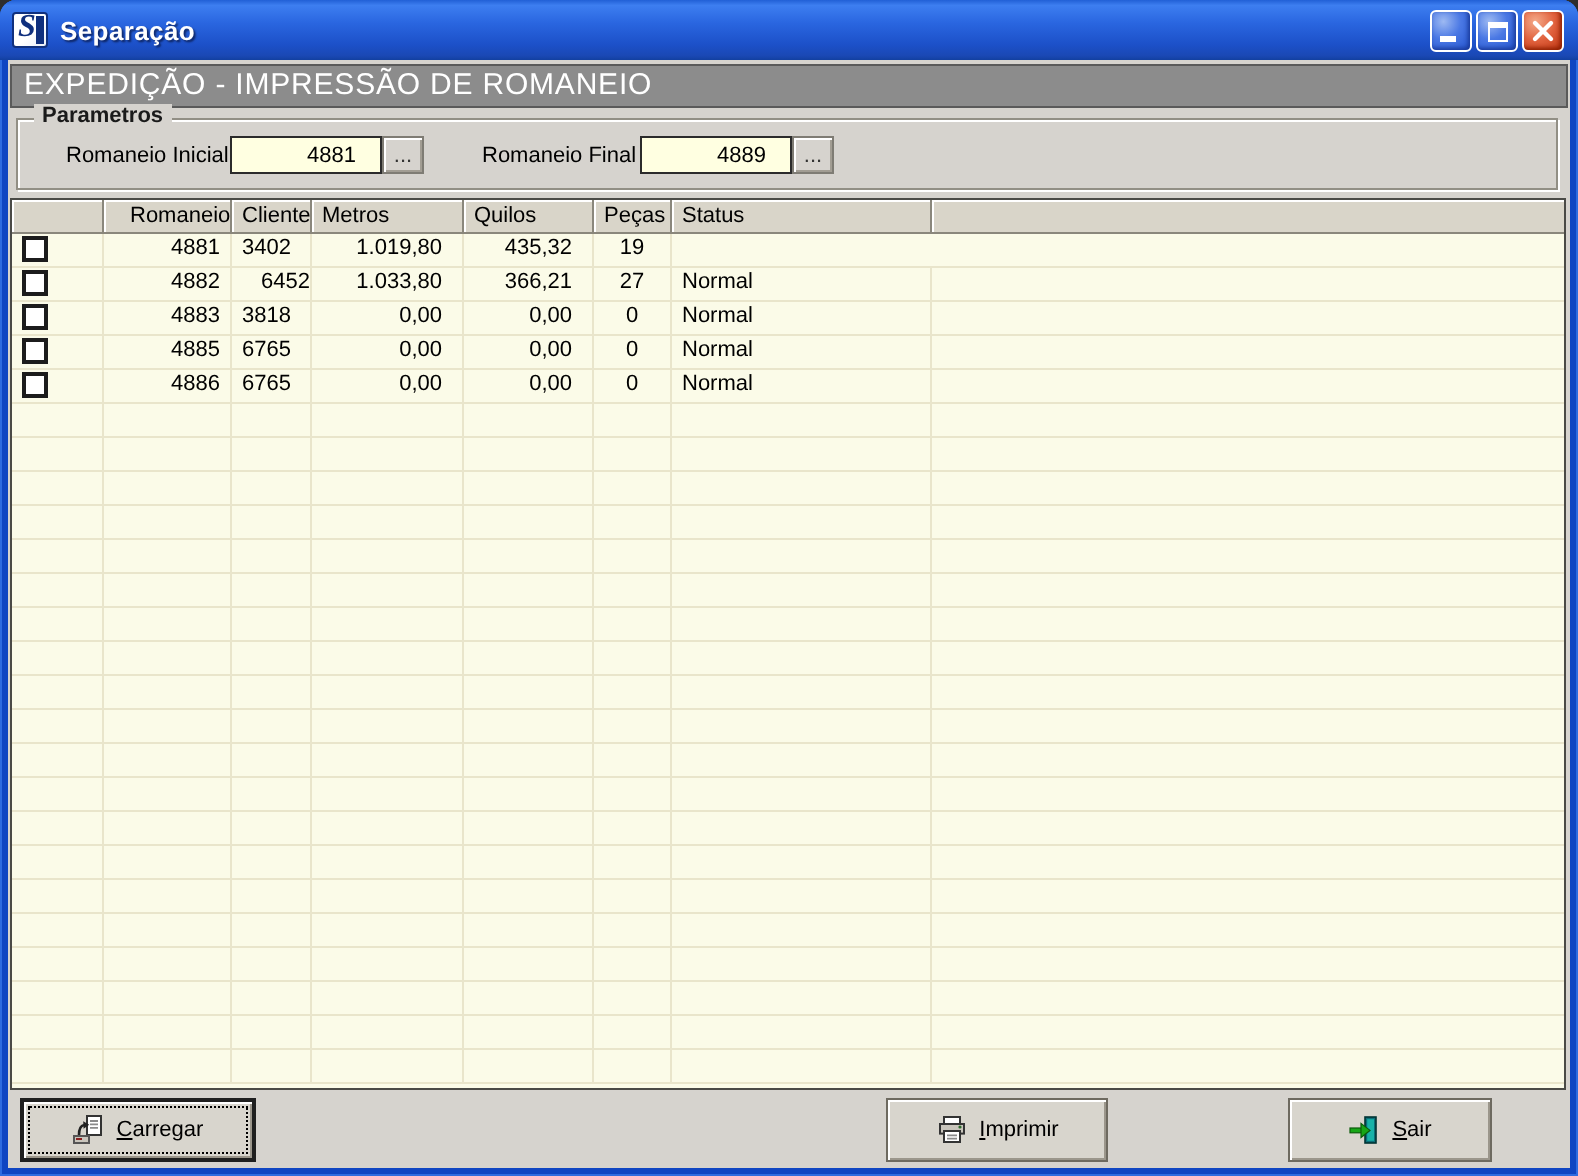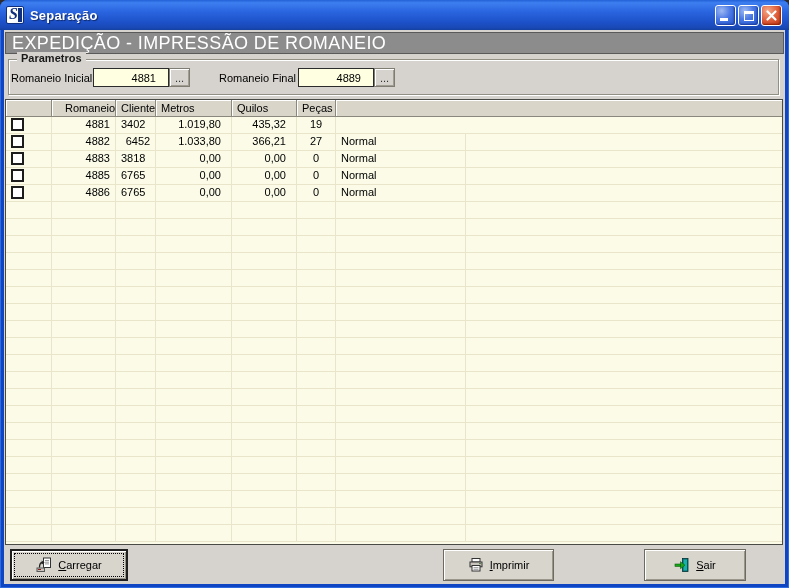--- a/index.html
+++ b/index.html
@@ -62,37 +62,37 @@
   .glyph-close { position: absolute; left: 3px; top: 3px; }
 
   
   .client {
     position: absolute; top: 30px; left: 4px; right: 4px; bottom: 4px;
     background: #D6D3CE;
   }
   .page-header {
     position: absolute; top: 2px; left: 1px; right: 1px; height: 22px;
     background: #8C8C8C; border: 1px solid #5A5A5A;
-    color: #fff; font-size: 18px; line-height: 20px;
+    color: #fff; font-size: 15px; line-height: 20px;
     padding-left: 6px; letter-spacing: .4px;
   }
   
   .groupbox {
     position: absolute; top: 29px; left: 4px; right: 6px; height: 36px;
     border: 1px solid #928F85;
     box-shadow: inset 1px 1px 0 #FFFFFF, 1px 1px 0 #FFFFFF;
   }
   .group-label {
     position: absolute; top: -8px; left: 8px;
     background: #D6D3CE; padding: 0 4px;
     font-size: 11px; font-weight: bold; color: #1a1a1a;
   }
   .fields { position: absolute; top: 8px; left: 0; right: 0; display: flex; align-items: center; }
   .field-label { font-size: 11px; color: #000; }
-  .lbl-inicial { margin-left: 2px; width: 82px; }
+  .lbl-inicial { margin-left: 24px; width: 82px; }
   .lbl-final   { margin-left: 29px; width: 79px; }
   .input-wrap { display: flex; }
   .param-input {
     width: 76px; height: 19px;
     background: #FFFFE1; border: 1px solid #2b2b2b;
     font-family: "Liberation Sans", sans-serif;
     font-size: 11px; text-align: right; padding-right: 12px;
   }
   .browse-btn {
     width: 21px; height: 19px;
@@ -191,40 +191,41 @@
     </div>
 
     <div class="grid">
       <div class="grid-header" id="grid-header">
           <div class="gh-cell" style="width: 46px; text-align: left;"></div>
           <div class="gh-cell" style="width: 64px; text-align: right; padding-right: 3px; padding-left: 13px;">Romaneio</div>
           <div class="gh-cell" style="width: 40px; text-align: left;">Cliente</div>
           <div class="gh-cell" style="width: 76px; text-align: left;">Metros</div>
           <div class="gh-cell" style="width: 65px; text-align: left;">Quilos</div>
           <div class="gh-cell" style="width: 39px; text-align: left;">Peças</div>
+          <div class="gh-cell" style="width: 130px; text-align: left;">Status</div>
           <div class="gh-cell gh-fill"></div>
         </div>
       <div id="grid-body">
           <div class="grid-row">
             <div class="gd-cell" style="width: 46px; text-align: left;">
               <div class="cb"></div>
             </div>
             <div class="gd-cell" style="width: 64px; text-align: right; padding-right: 5px;">4881</div>
             <div class="gd-cell" style="width: 40px; text-align: left; padding-left: 5px;">3402</div>
             <div class="gd-cell" style="width: 76px; text-align: right; padding-right: 10px;">1.019,80</div>
             <div class="gd-cell" style="width: 65px; text-align: right; padding-right: 10px;">435,32</div>
             <div class="gd-cell" style="width: 39px; text-align: center;">19</div>
             <div class="gd-cell gd-fill"></div>
           </div>
           <div class="grid-row">
             <div class="gd-cell" style="width: 46px; text-align: left;">
               <div class="cb"></div>
             </div>
             <div class="gd-cell" style="width: 64px; text-align: right; padding-right: 5px;">4882</div>
-            <div class="gd-cell" style="width: 40px; text-align: center; padding-left: 5px;">6452</div>
+            <div class="gd-cell" style="width: 40px; text-align: right; padding-left: 5px;">6452</div>
             <div class="gd-cell" style="width: 76px; text-align: right; padding-right: 10px;">1.033,80</div>
             <div class="gd-cell" style="width: 65px; text-align: right; padding-right: 10px;">366,21</div>
             <div class="gd-cell" style="width: 39px; text-align: center;">27</div>
             <div class="gd-cell" style="width: 130px; text-align: left; padding-left: 5px;">Normal</div>
             <div class="gd-cell gd-fill"></div>
           </div>
           <div class="grid-row">
             <div class="gd-cell" style="width: 46px; text-align: left;">
               <div class="cb"></div>
             </div>

